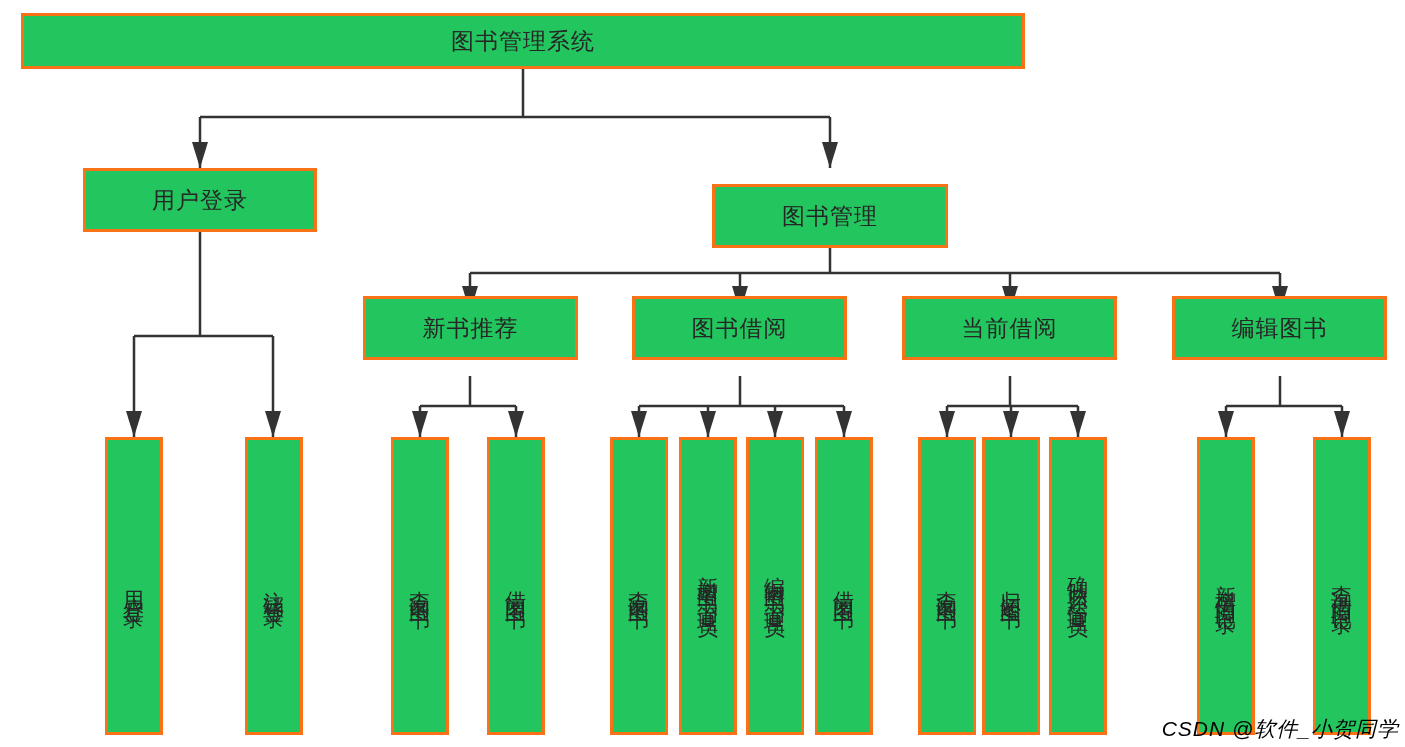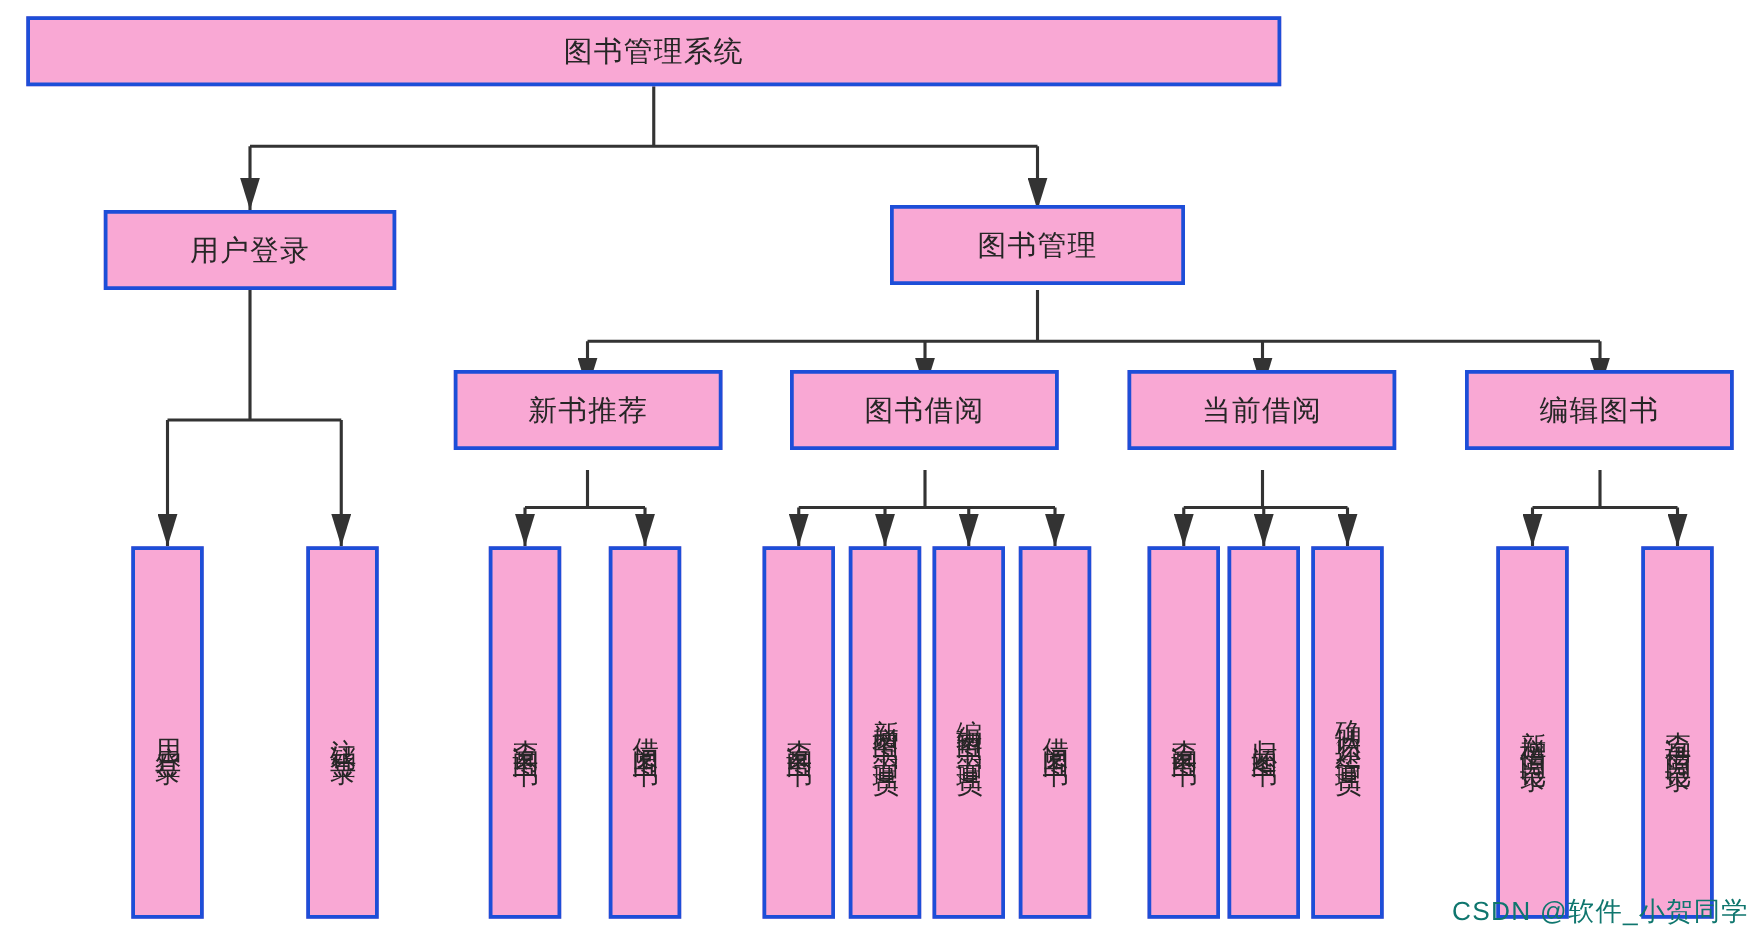--- a/index.html
+++ b/index.html
@@ -15,43 +15,43 @@
     background: #ffffff;
     overflow: hidden;
   }
   svg.wires {
     position: absolute;
     left: 0; top: 0;
     width: 1405px; height: 747px;
   }
   .node {
     position: absolute;
-    background: #f9a8d4;
-    border: 3px solid #1d4ed8;
+    background: #22c55e;
+    border: 3px solid #f97316;
     box-sizing: border-box;
     display: flex;
     align-items: center;
     justify-content: center;
     color: #262626;
   }
   .hbox {
     font-size: 23px;
     letter-spacing: 1px;
     white-space: nowrap;
   }
   .vbox {
     writing-mode: vertical-rl;
     text-orientation: mixed;
     font-size: 21px;
     letter-spacing: 6px;
     line-height: 1;
   }
   .root-box    { left: 21px;  top: 13px;  width: 1004px; height: 56px; }
   .user-login  { left: 83px;  top: 168px; width: 234px;  height: 64px; }
-  .book-mgmt   { left: 712px; top: 164px; width: 236px;  height: 64px; }
+  .book-mgmt   { left: 712px; top: 184px; width: 236px;  height: 64px; }
   .lv2         { top: 296px; width: 215px; height: 64px; }
   .lv2-a { left: 363px; }
   .lv2-b { left: 632px; }
   .lv2-c { left: 902px; }
   .lv2-d { left: 1172px; }
   .leaf        { top: 437px; width: 58px; height: 298px; }
   .leaf-g0a { left: 105px; }
   .leaf-g0b { left: 245px; }
   .leaf-g1a { left: 391px; }
   .leaf-g1b { left: 487px; }
@@ -62,24 +62,25 @@
   .leaf-g3a { left: 918px; }
   .leaf-g3b { left: 982px; }
   .leaf-g3c { left: 1049px; }
   .leaf-g4a { left: 1197px; }
   .leaf-g4b { left: 1313px; }
   .watermark {
     position: absolute;
     right: 6px;
     bottom: 4px;
     font-size: 21px;
-    color: #0f766e;
+    color: #000000;
     letter-spacing: 1px;
     z-index: 5;
     white-space: nowrap;
+    font-style: italic;
   }
 </style>
 </head>
 <body>
 
 <div class="canvas">
 
   <svg class="wires" viewBox="0 0 1405 747" xmlns="http://www.w3.org/2000/svg">
     <defs>
       <marker id="arr" markerUnits="userSpaceOnUse" markerWidth="26" markerHeight="16" refX="26" refY="8" orient="auto">

